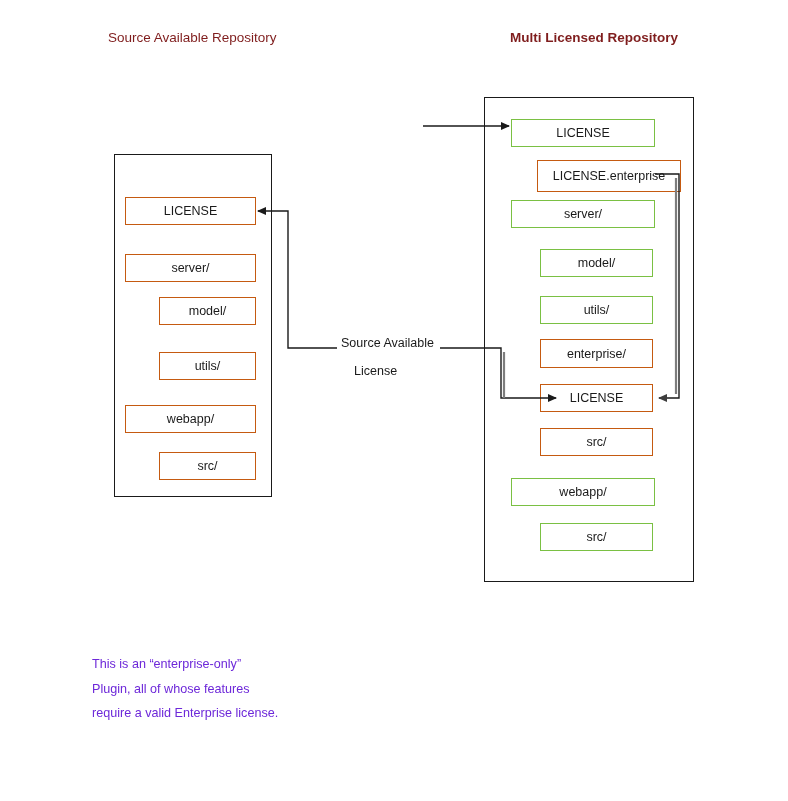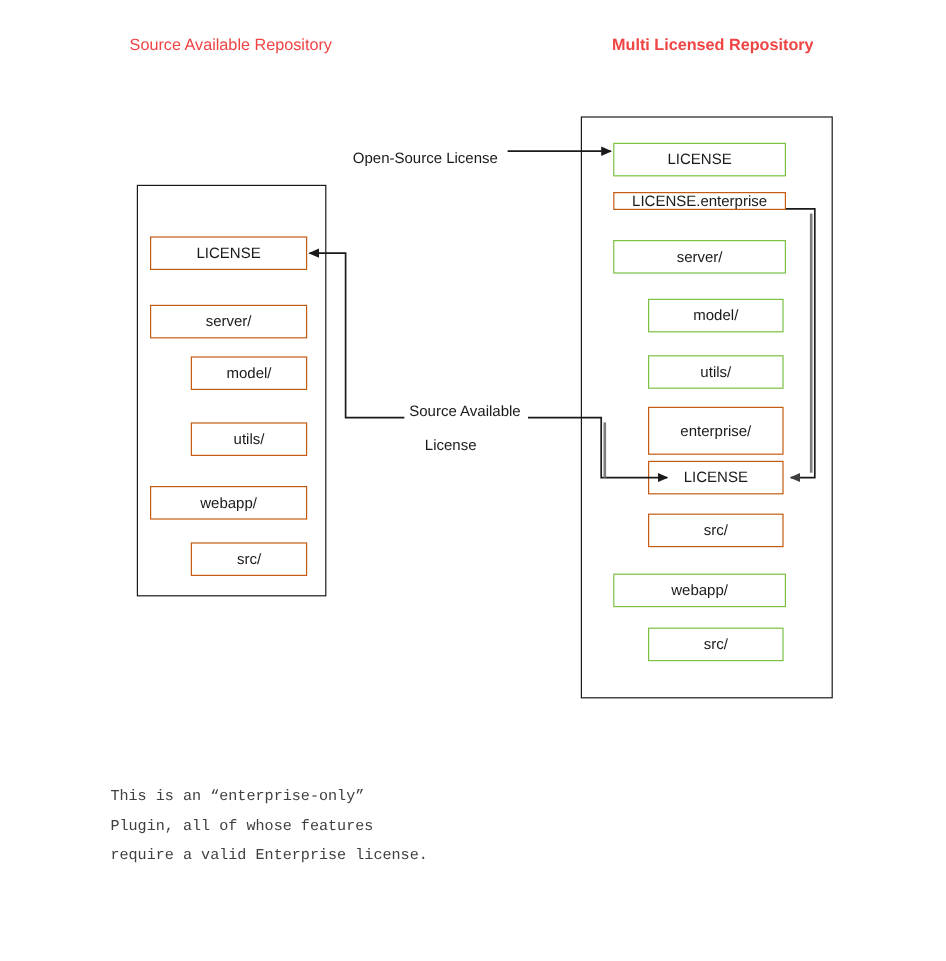--- a/index.html
+++ b/index.html
@@ -5,21 +5,21 @@
   html,body{margin:0;padding:0;}
   body{
     width:788px;height:801px;background:#ffffff;
     font-family:"Liberation Sans", sans-serif;
     position:relative;overflow:hidden;
   }
   .canvas{position:absolute;inset:0;width:788px;height:801px;}
   svg.wires{position:absolute;left:0;top:0;width:788px;height:801px;pointer-events:none;}
 
   .repo-title{
-    position:absolute;font-size:13.5px;color:#ef4444;white-space:nowrap;
+    position:absolute;font-size:13.5px;color:#7f1d1d;white-space:nowrap;
   }
   #title-left{left:108px;top:30px;}
   #title-right{left:510px;top:30px;font-weight:bold;}
 
   .repo-box{
     position:absolute;border:1.4px solid #1a1a1a;background:#ffffff;
   }
   #repo-left{left:114px;top:154px;width:156px;height:341px;}
   #repo-right{left:484px;top:97px;width:208px;height:483px;}
 
@@ -32,22 +32,22 @@
 
   .edge-label{
     position:absolute;font-size:12.5px;color:#1a1a1a;white-space:nowrap;
     line-height:28px;
   }
   #label-open-source{left:294px;top:118px;}
   #label-source-avail{left:341px;top:329px;}
   #label-source-avail2{left:354px;top:357px;}
 
   .caption{
-    position:absolute;font-family:Liberation Mono, monospace;
-    font-size:12.6px;color:#404040;white-space:pre;
+    position:absolute;font-family:Liberation Sans, sans-serif;
+    font-size:12.6px;color:#6d28d9;white-space:pre;
   }
   #caption-left{left:92px;top:652px;line-height:24.5px;}
   #caption-right{left:427px;top:652px;line-height:23.5px;}
 </style>
 </head>
 <body>
 
 <div class="canvas">
 
   <div class="repo-title" id="title-left">Source Available Repository</div>
@@ -73,33 +73,33 @@
         <span>webapp/</span>
       </div>
       <div class="file" style="left: 159px; top: 452px; width: 97px; height: 28px; border-color: rgb(197, 90, 17);">
         <span>src/</span>
       </div>
     </div>
   <div id="right-files">
       <div class="file green" style="left: 511px; top: 119px; width: 144px; height: 28px; border-color: rgb(122, 192, 67);">
         <span>LICENSE</span>
       </div>
-      <div class="file" style="left: 511px; top: 160px; width: 144px; height: 15px; border-color: rgb(197, 90, 17);">
+      <div class="file" style="left: 537px; top: 160px; width: 144px; height: 32px; border-color: rgb(197, 90, 17);">
         <span>LICENSE.enterprise</span>
       </div>
       <div class="file green" style="left: 511px; top: 200px; width: 144px; height: 28px; border-color: rgb(122, 192, 67);">
         <span>server/</span>
       </div>
       <div class="file green" style="left: 540px; top: 249px; width: 113px; height: 28px; border-color: rgb(122, 192, 67);">
         <span>model/</span>
       </div>
       <div class="file green" style="left: 540px; top: 296px; width: 113px; height: 28px; border-color: rgb(122, 192, 67);">
         <span>utils/</span>
       </div>
-      <div class="file" style="left: 540px; top: 339px; width: 113px; height: 40px; border-color: rgb(197, 90, 17);">
+      <div class="file" style="left: 540px; top: 339px; width: 113px; height: 29px; border-color: rgb(197, 90, 17);">
         <span>enterprise/</span>
       </div>
       <div class="file" style="left: 540px; top: 384px; width: 113px; height: 28px; border-color: rgb(197, 90, 17);">
         <span>LICENSE</span>
       </div>
       <div class="file" style="left: 540px; top: 428px; width: 113px; height: 28px; border-color: rgb(197, 90, 17);">
         <span>src/</span>
       </div>
       <div class="file green" style="left: 511px; top: 478px; width: 144px; height: 28px; border-color: rgb(122, 192, 67);">
         <span>webapp/</span>
@@ -131,21 +131,20 @@
       <path d="M440,348 L501,348 L501,398 L556,398" fill="none" stroke="#1a1a1a" stroke-width="1.4" marker-end="url(#arrowDark)"></path>
       <path d="M504,352 L504,398" fill="none" stroke="#7d7d7d" stroke-width="2.2"></path>
     </g>
 
     <g>
       <path d="M655,174 L679,174 L679,398 L659,398" fill="none" stroke="#1a1a1a" stroke-width="1.4" marker-end="url(#arrowGray)"></path>
       <path d="M676,178 L676,394" fill="none" stroke="#7d7d7d" stroke-width="2.2"></path>
     </g>
   </svg>
 
-  <div class="edge-label" id="label-open-source">Open-Source License</div>
   <div class="edge-label" id="label-source-avail">Source Available</div>
   <div class="edge-label" id="label-source-avail2">License</div>
 
   <div class="caption" id="caption-left">This is an “enterprise-only”
 Plugin, all of whose features
 require a valid Enterprise license.</div>
 
 </div>
 
 </body></html>

